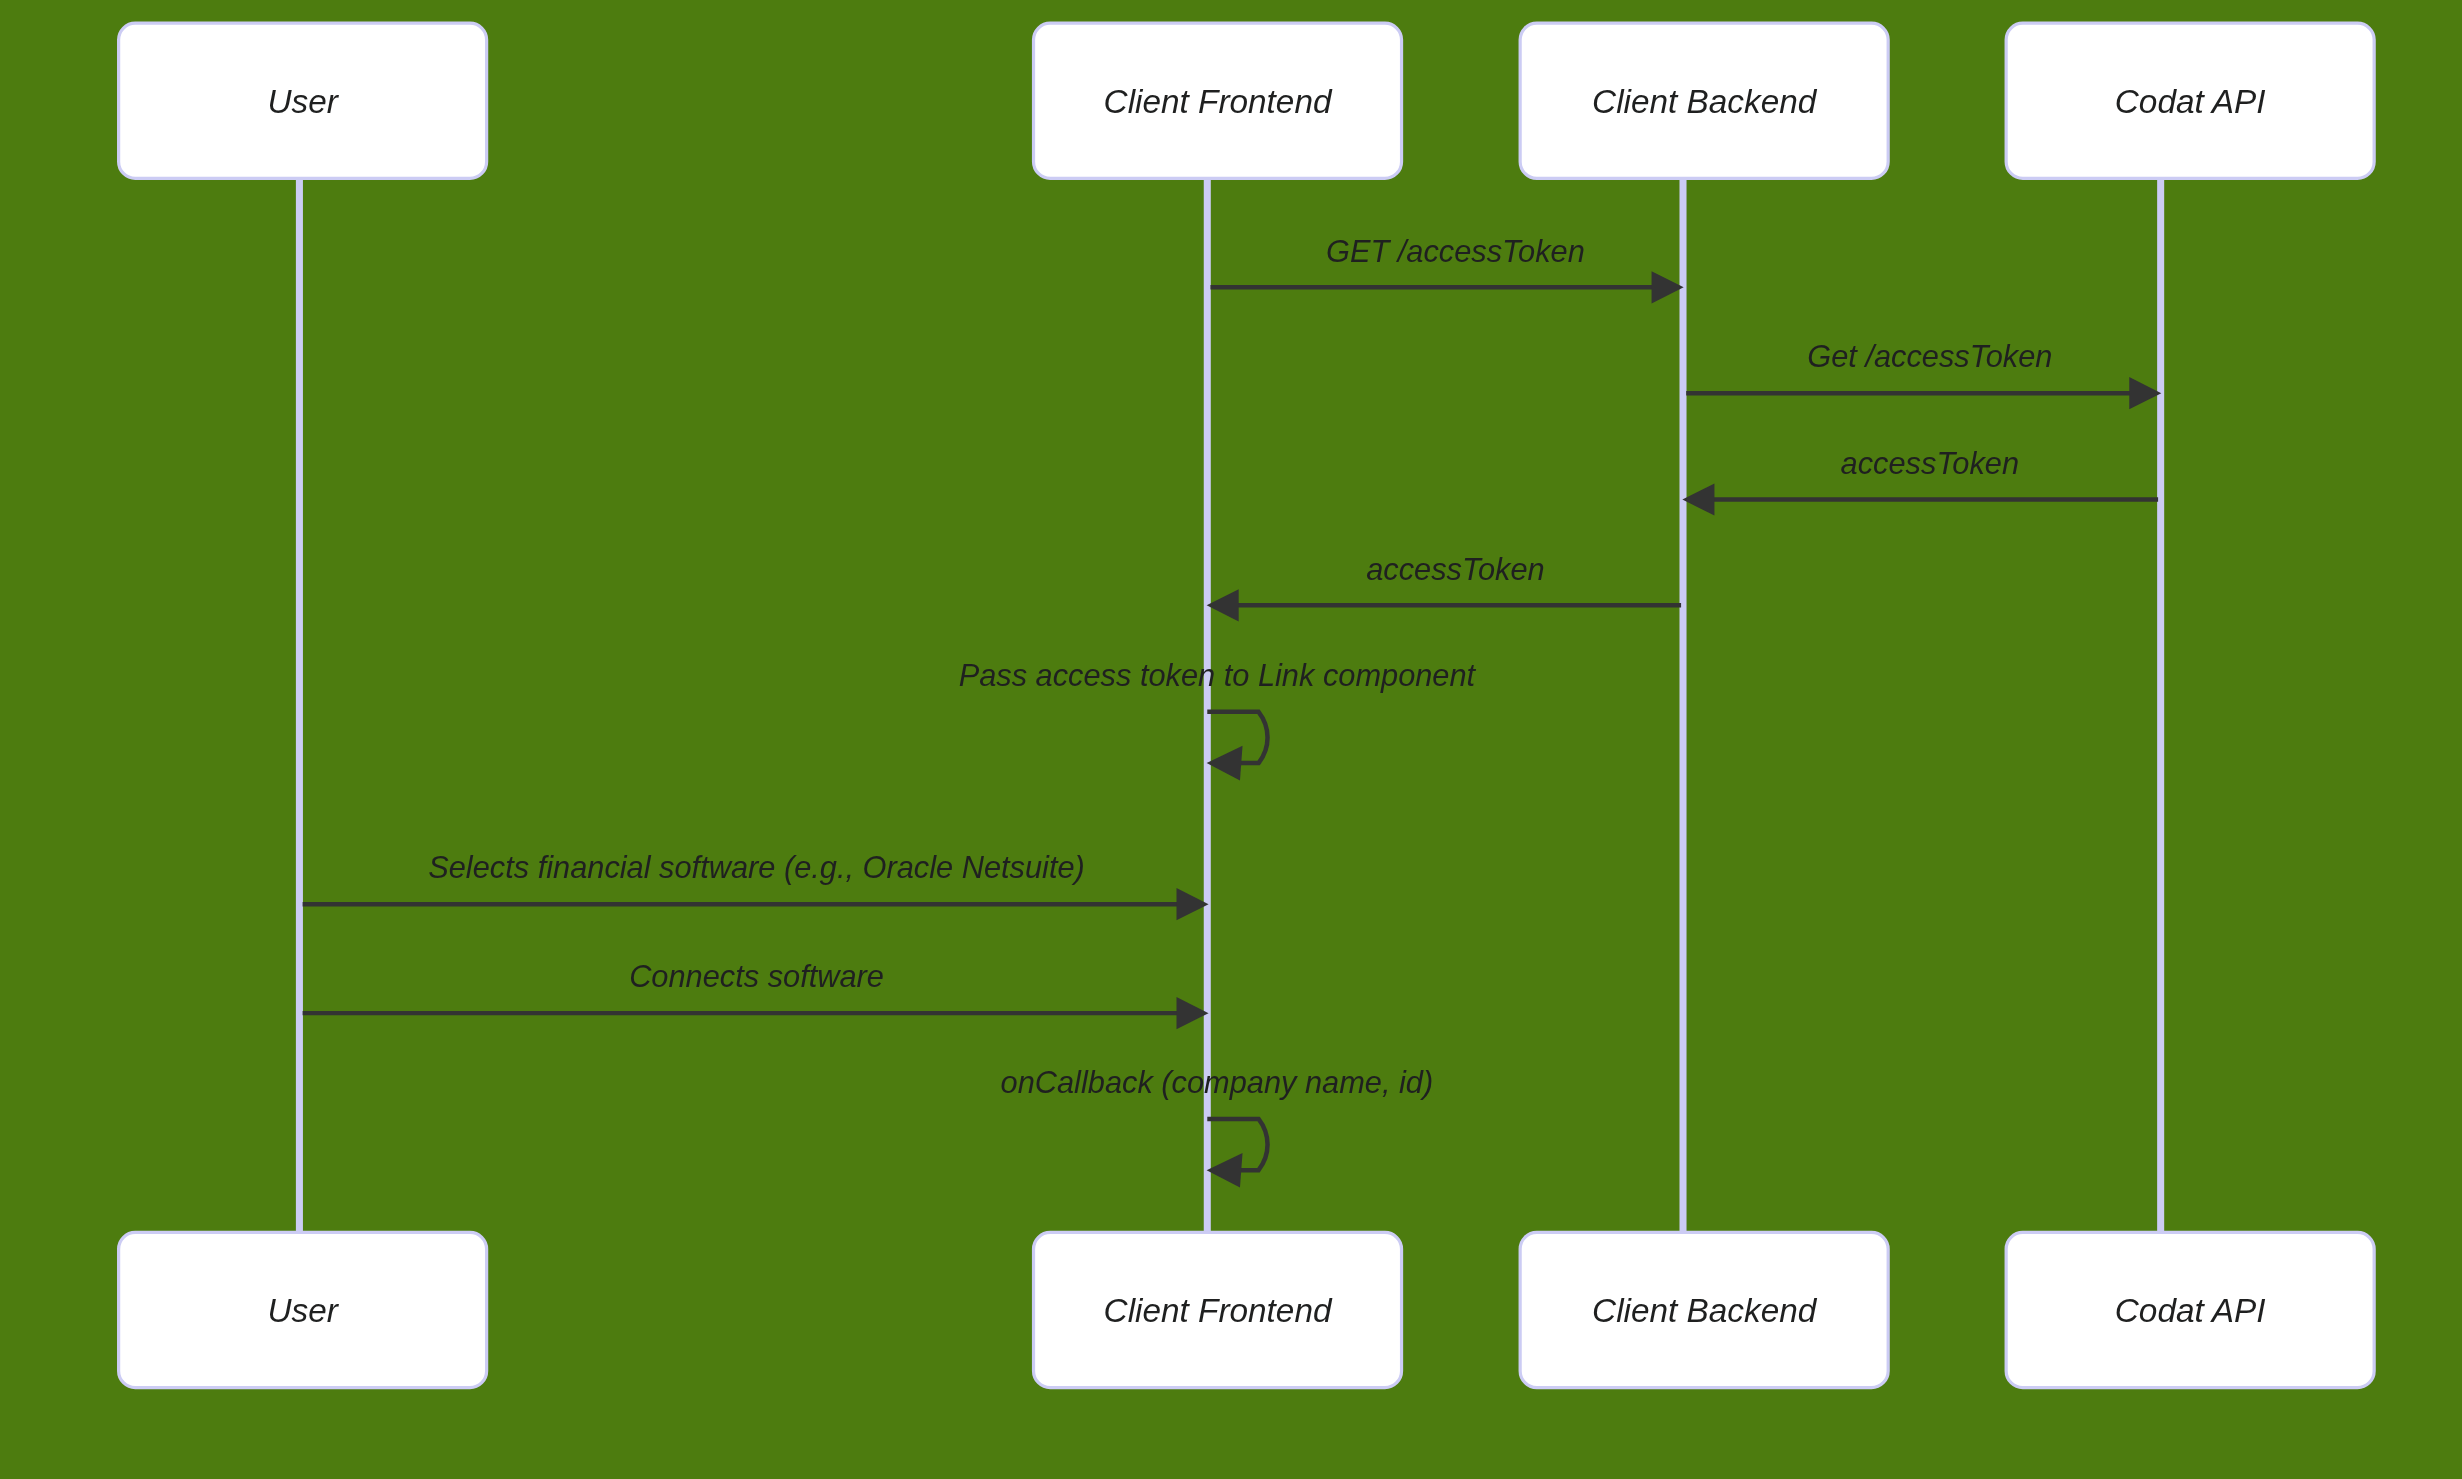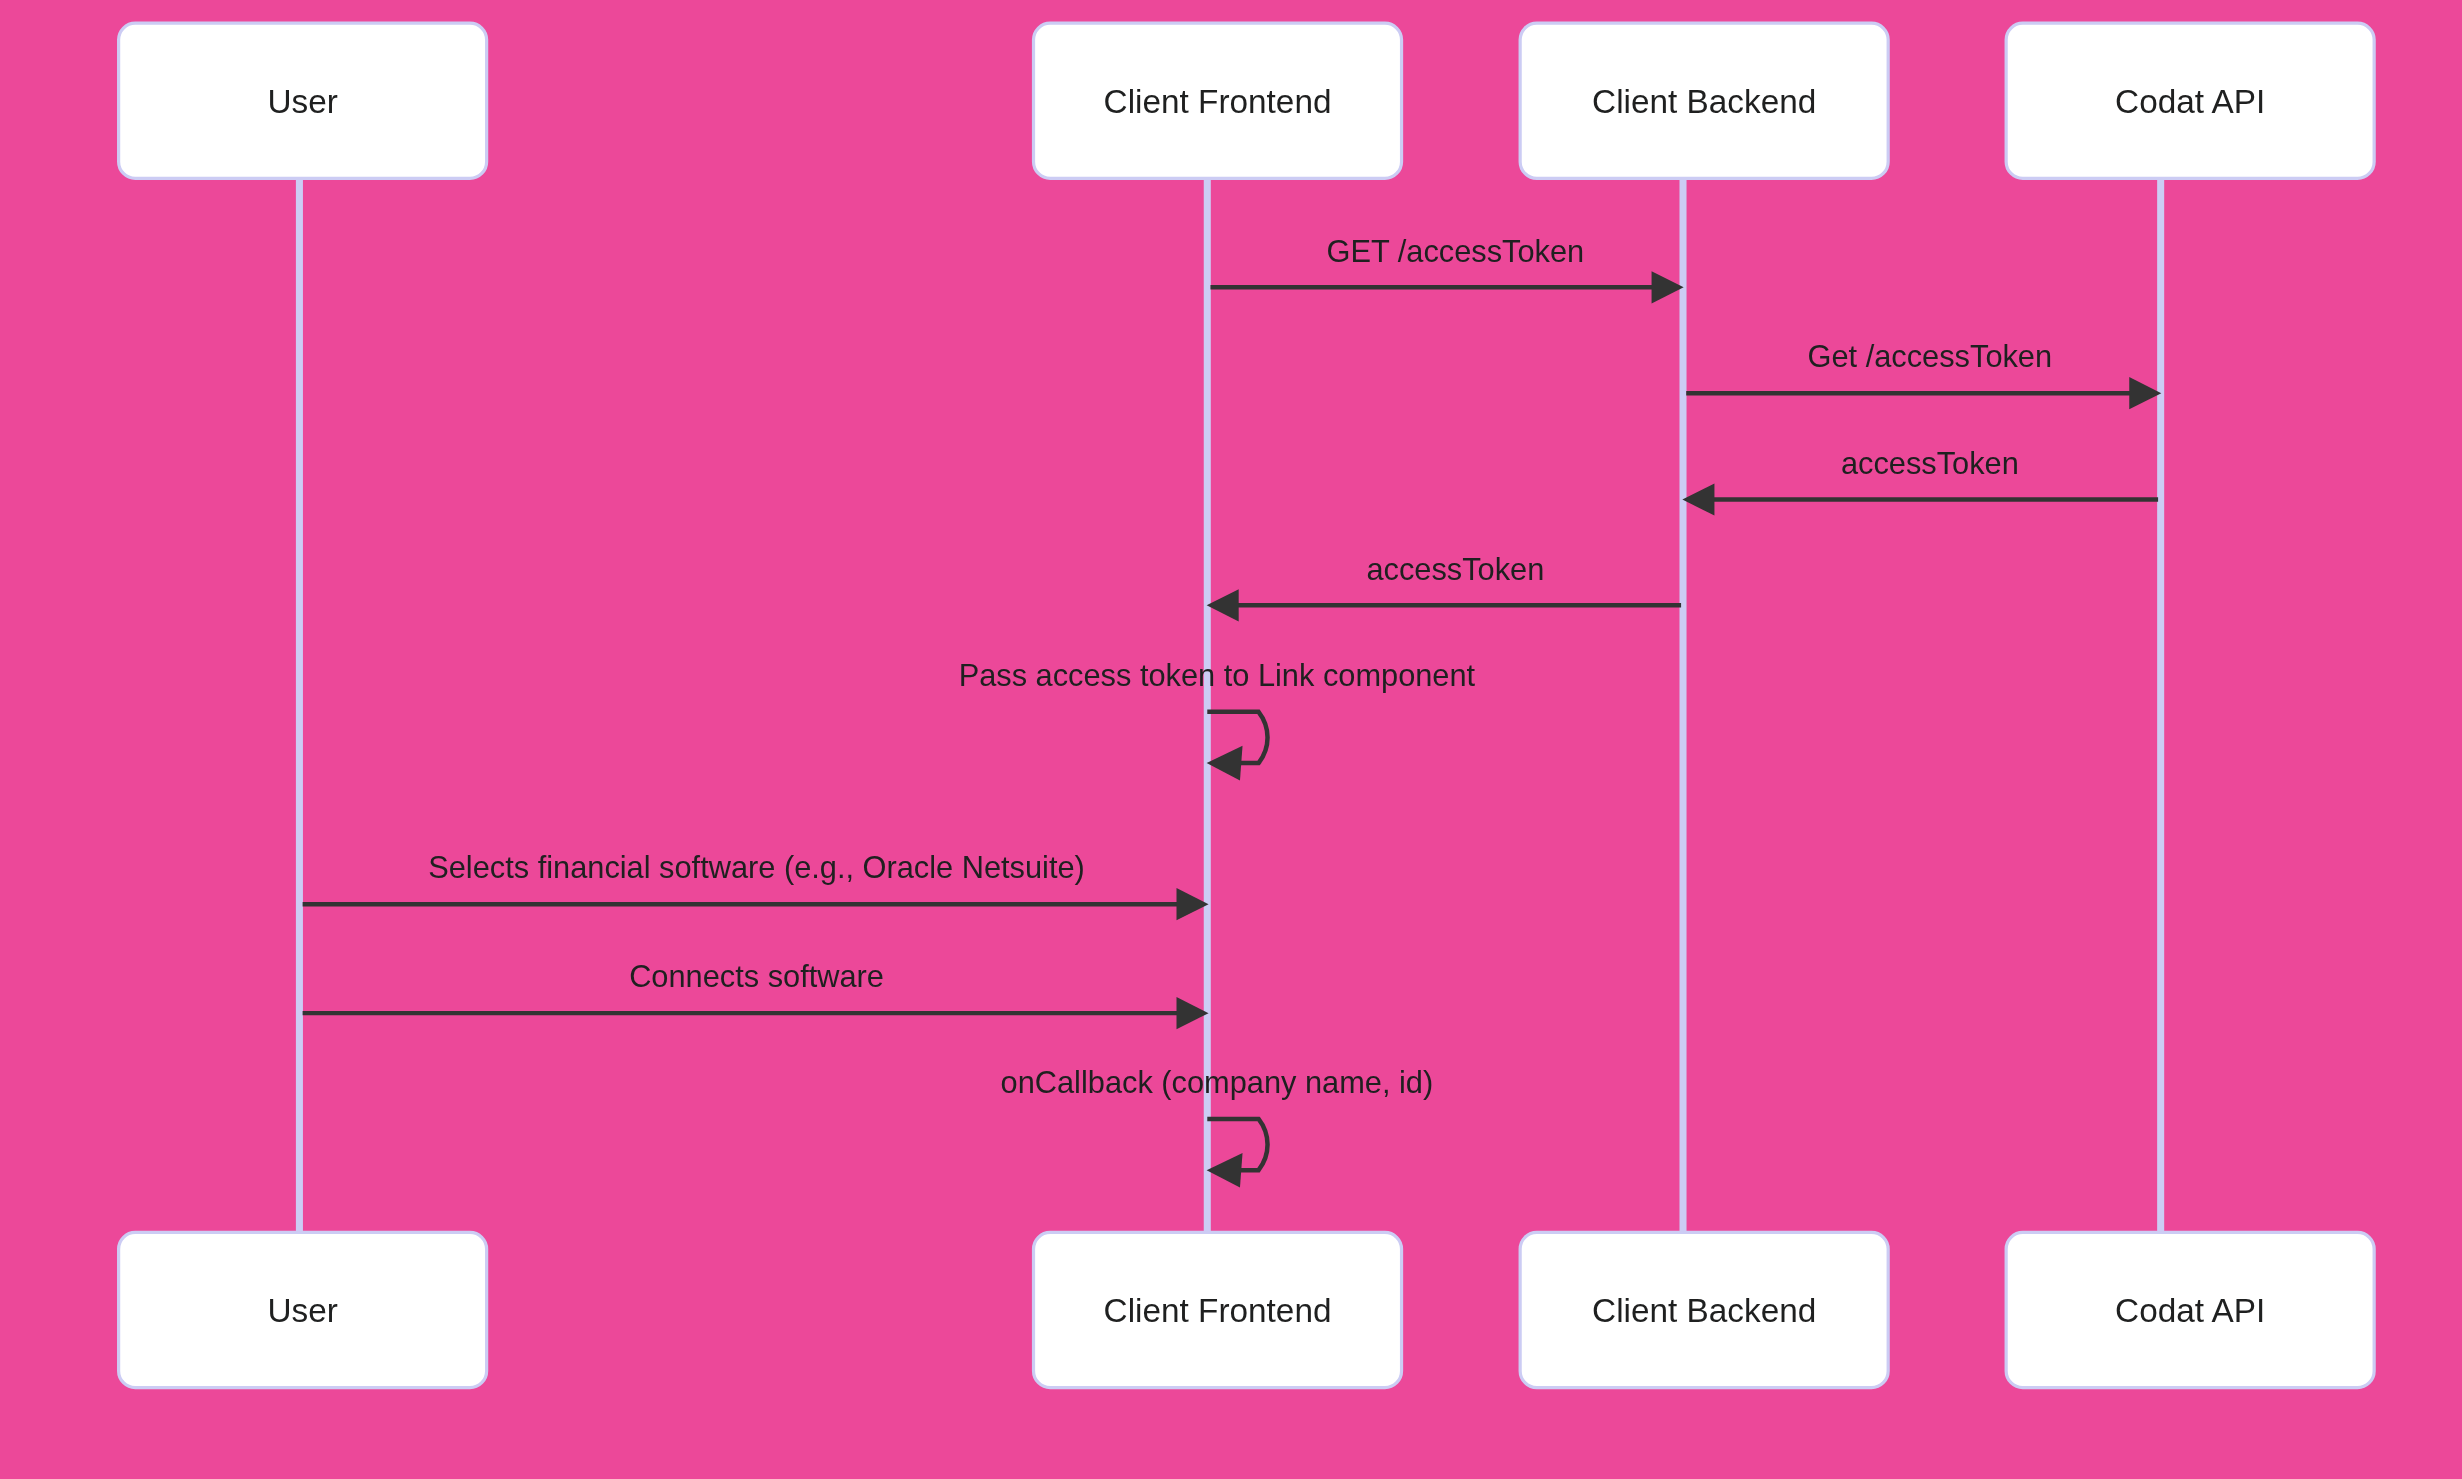--- a/index.html
+++ b/index.html
@@ -10,21 +10,22 @@
   body {
     width: 2462px;
     height: 1480px;
     font-family: "Liberation Sans", sans-serif;
     overflow: hidden;
   }
   #diagram {
     position: relative;
     width: 2462px;
     height: 1480px;
-    background: #ec4899;
+    background: #4d7c0f;
+    font-style: italic;
   }
   #diagram svg {
     position: absolute;
     top: 0;
     left: 0;
     width: 2462px;
     height: 1480px;
   }
   .participant-box {
     fill: #ffffff;

